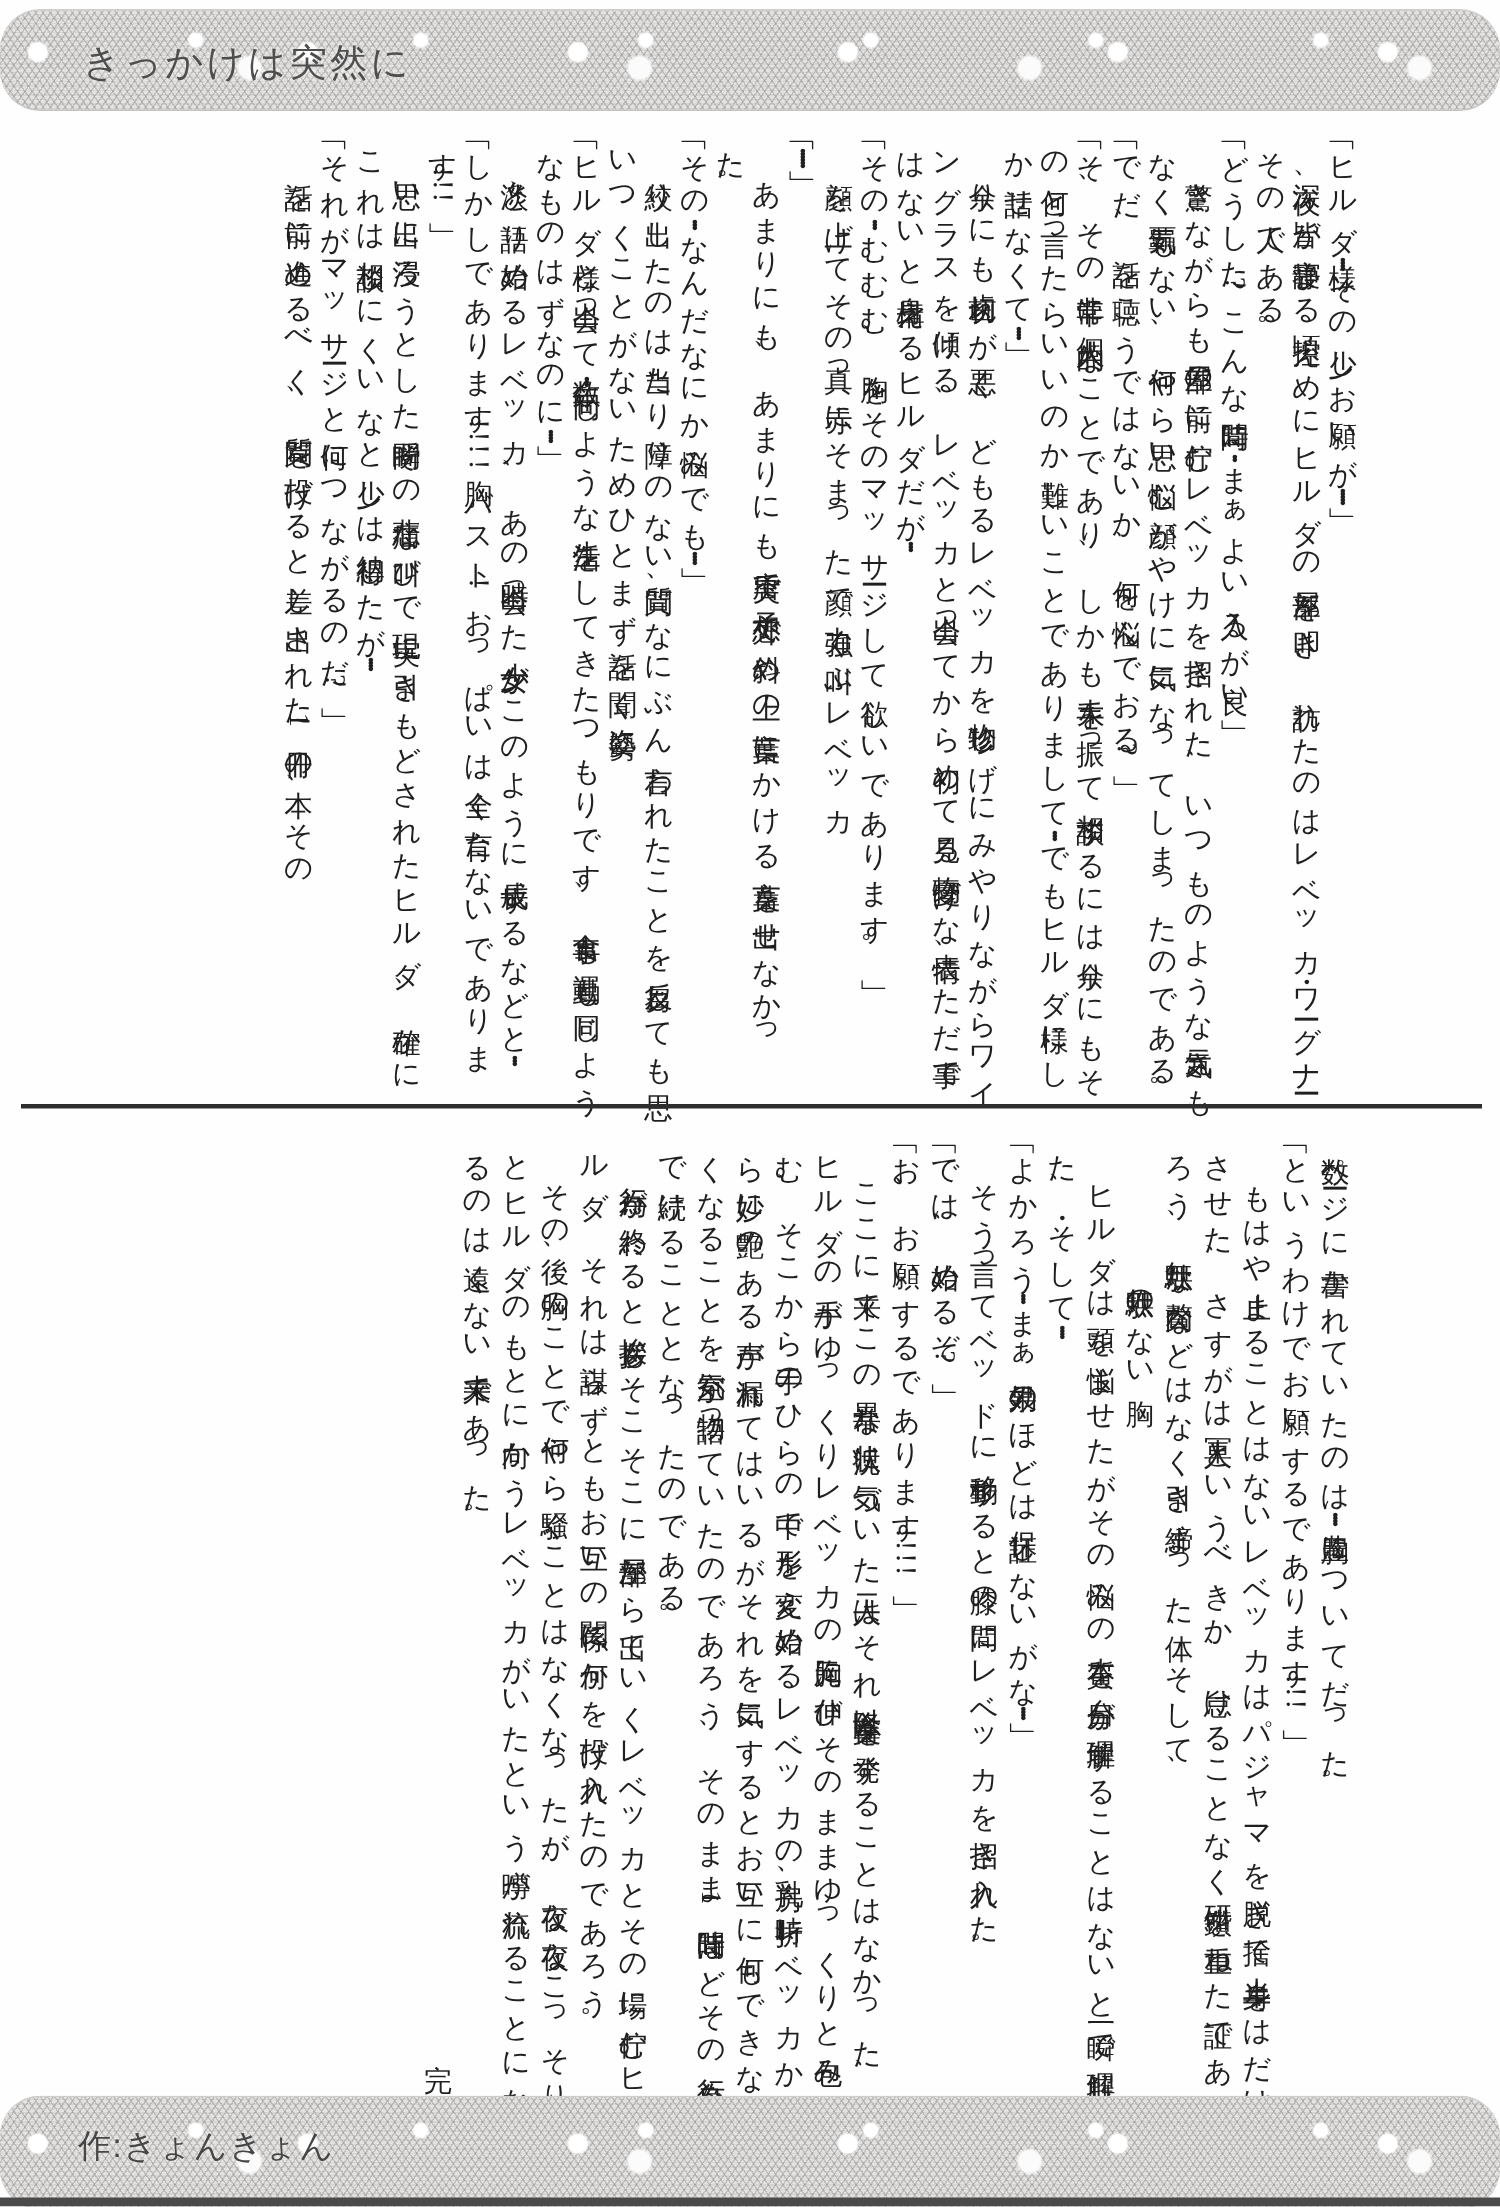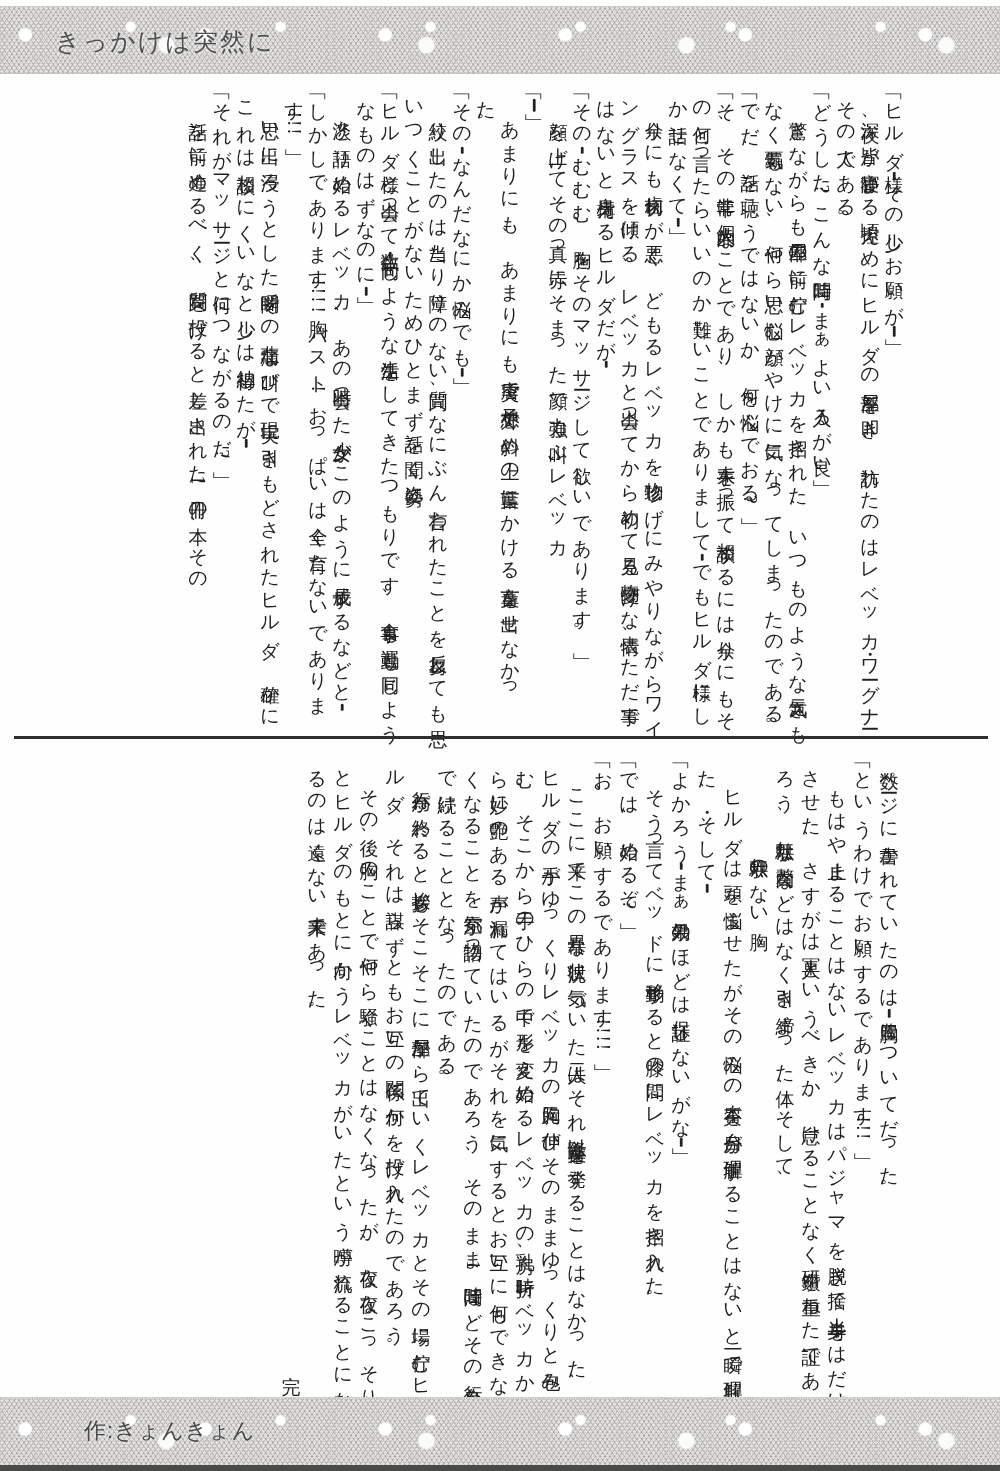--- a/index.html
+++ b/index.html
@@ -21,38 +21,38 @@
     background-image:
       radial-gradient(circle 10px at 14% 42%, #ffffff 0 60%, transparent 75%),
       radial-gradient(circle 13px at 64% 58%, #fbfbfb 0 55%, transparent 72%),
       radial-gradient(circle 8px at 87% 30%, #ffffff 0 55%, transparent 75%),
       repeating-linear-gradient(55deg,  rgba(125,125,125,0.33) 0 1px, transparent 1px 4px),
       repeating-linear-gradient(-55deg, rgba(125,125,125,0.33) 0 1px, transparent 1px 4px),
       repeating-linear-gradient(0deg,   rgba(125,125,125,0.12) 0 1px, transparent 1px 3px);
     background-size: 180px 100%, 260px 100%, 150px 100%, auto, auto, auto;
     border-top: 1px solid #cfcdcb;
     border-bottom: 1px solid #c4c2c0;
+    border-radius: 27px;
   }
   .lace-top    { top: 6px;    height: 66px; }
   .lace-bottom { top: 1397px; height: 74px; }
 
   .page-title {
     position: absolute; left: 55px; top: 18px;
     font-family: "Liberation Sans", "DejaVu Sans", sans-serif;
     font-size: 25px; color: #4e4e4e; letter-spacing: 2px;
     text-shadow: 0 0 4px rgba(255,255,255,0.9);
     white-space: nowrap;
   }
   .credit {
     position: absolute; left: 52px; top: 18px;
     font-family: "Liberation Sans", "DejaVu Sans", sans-serif;
     font-size: 22px; color: #464646; letter-spacing: 1px;
     text-shadow: 0 0 4px rgba(255,255,255,0.9);
     white-space: nowrap;
-    margin-left: 32px;
   }
   .bottom-edge {
     position: absolute; left: 0; bottom: 0;
     width: 1000px; height: 6px;
     background: #4a4a4a;
   }
 
   
   .vtext {
     position: absolute;

